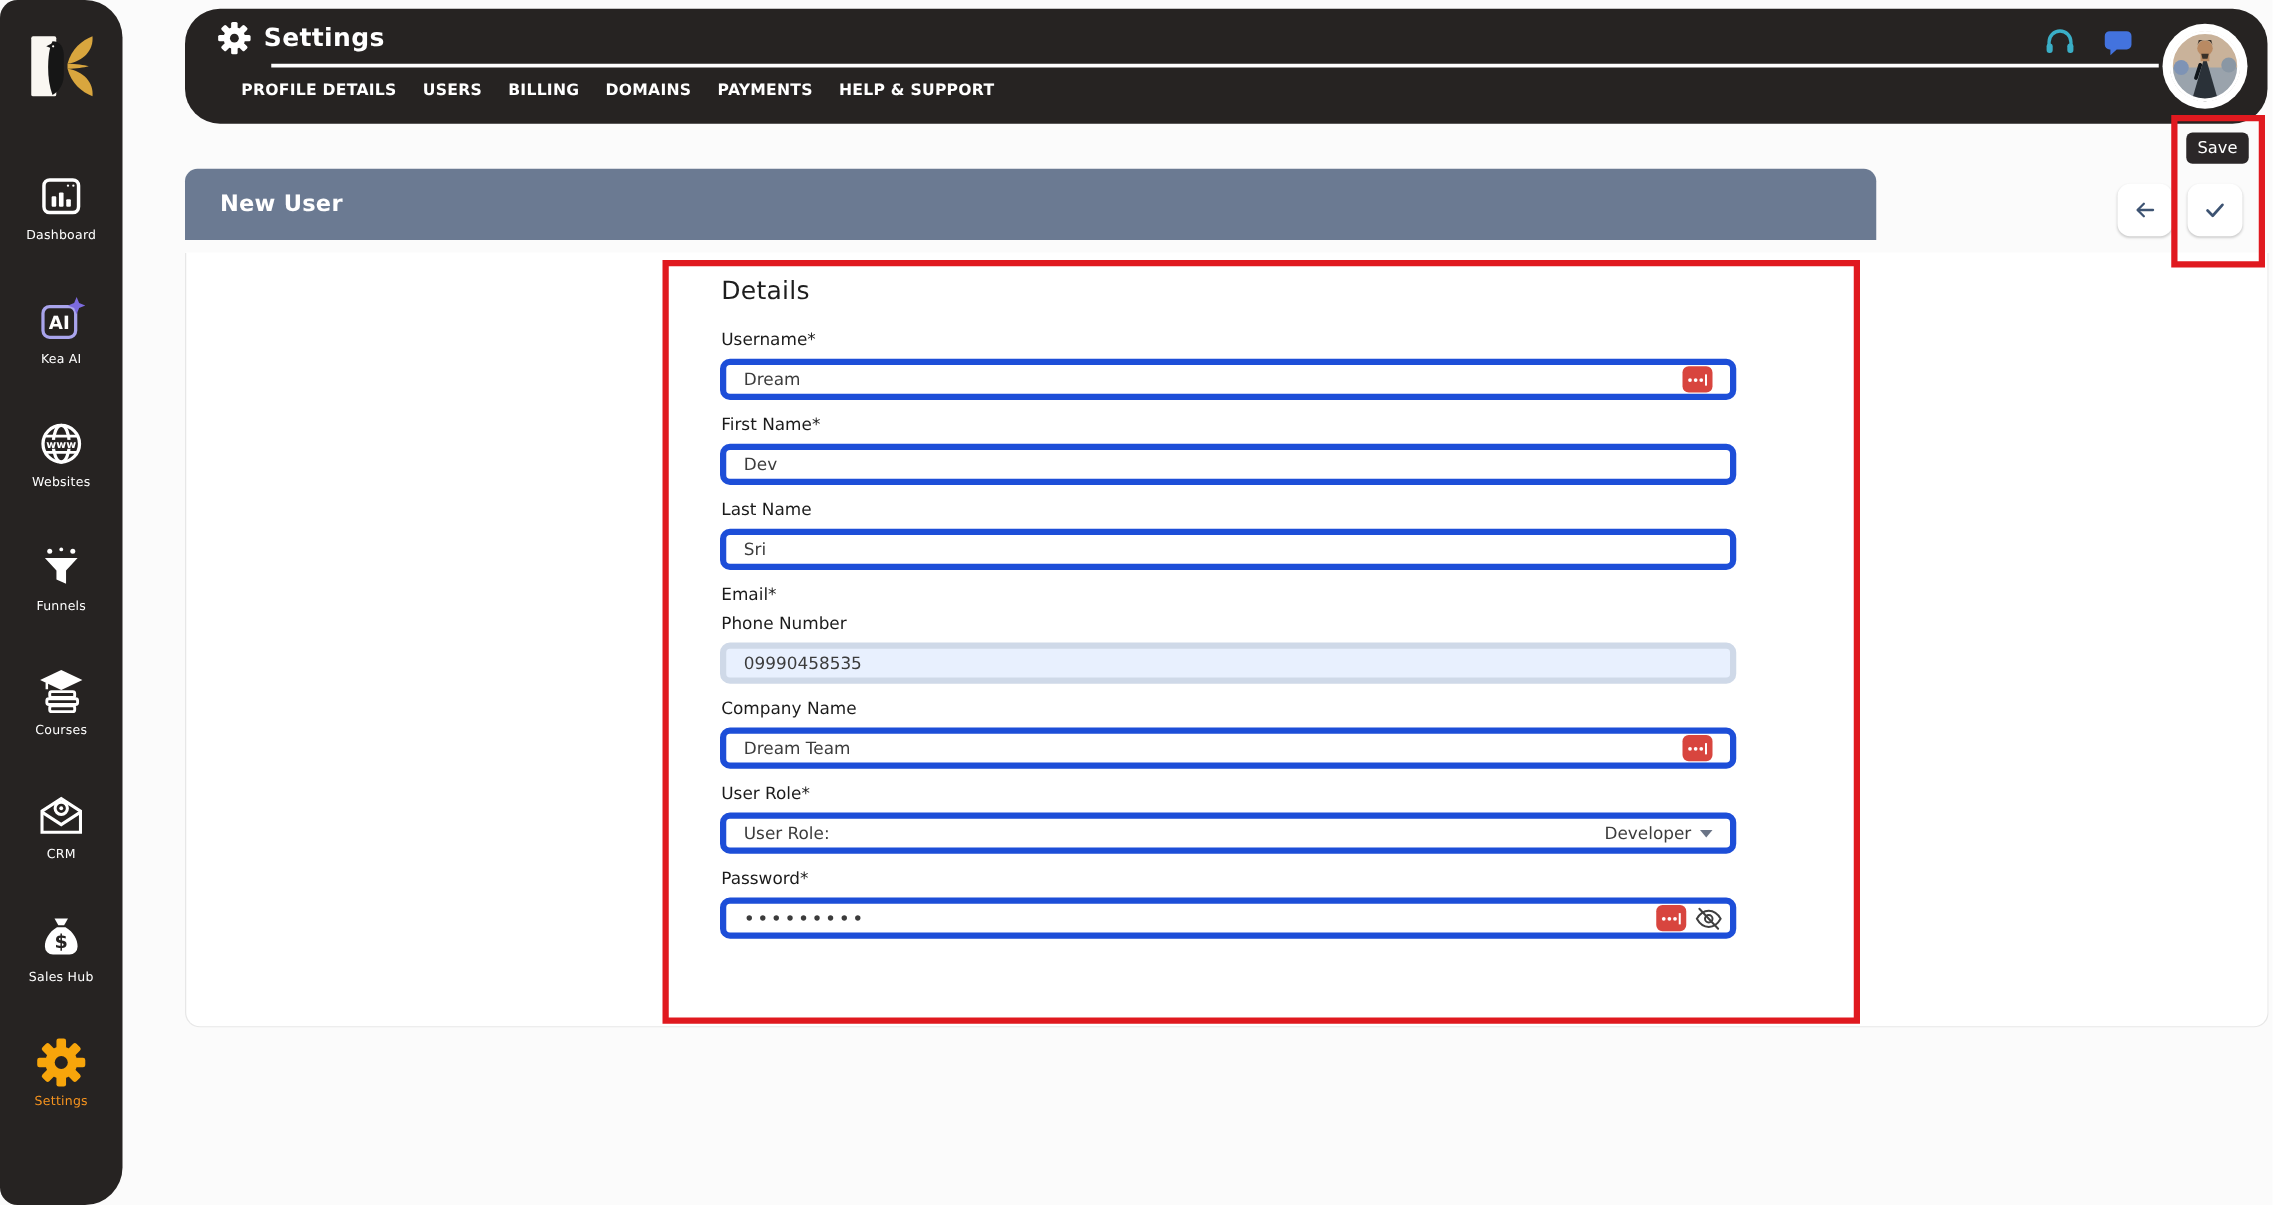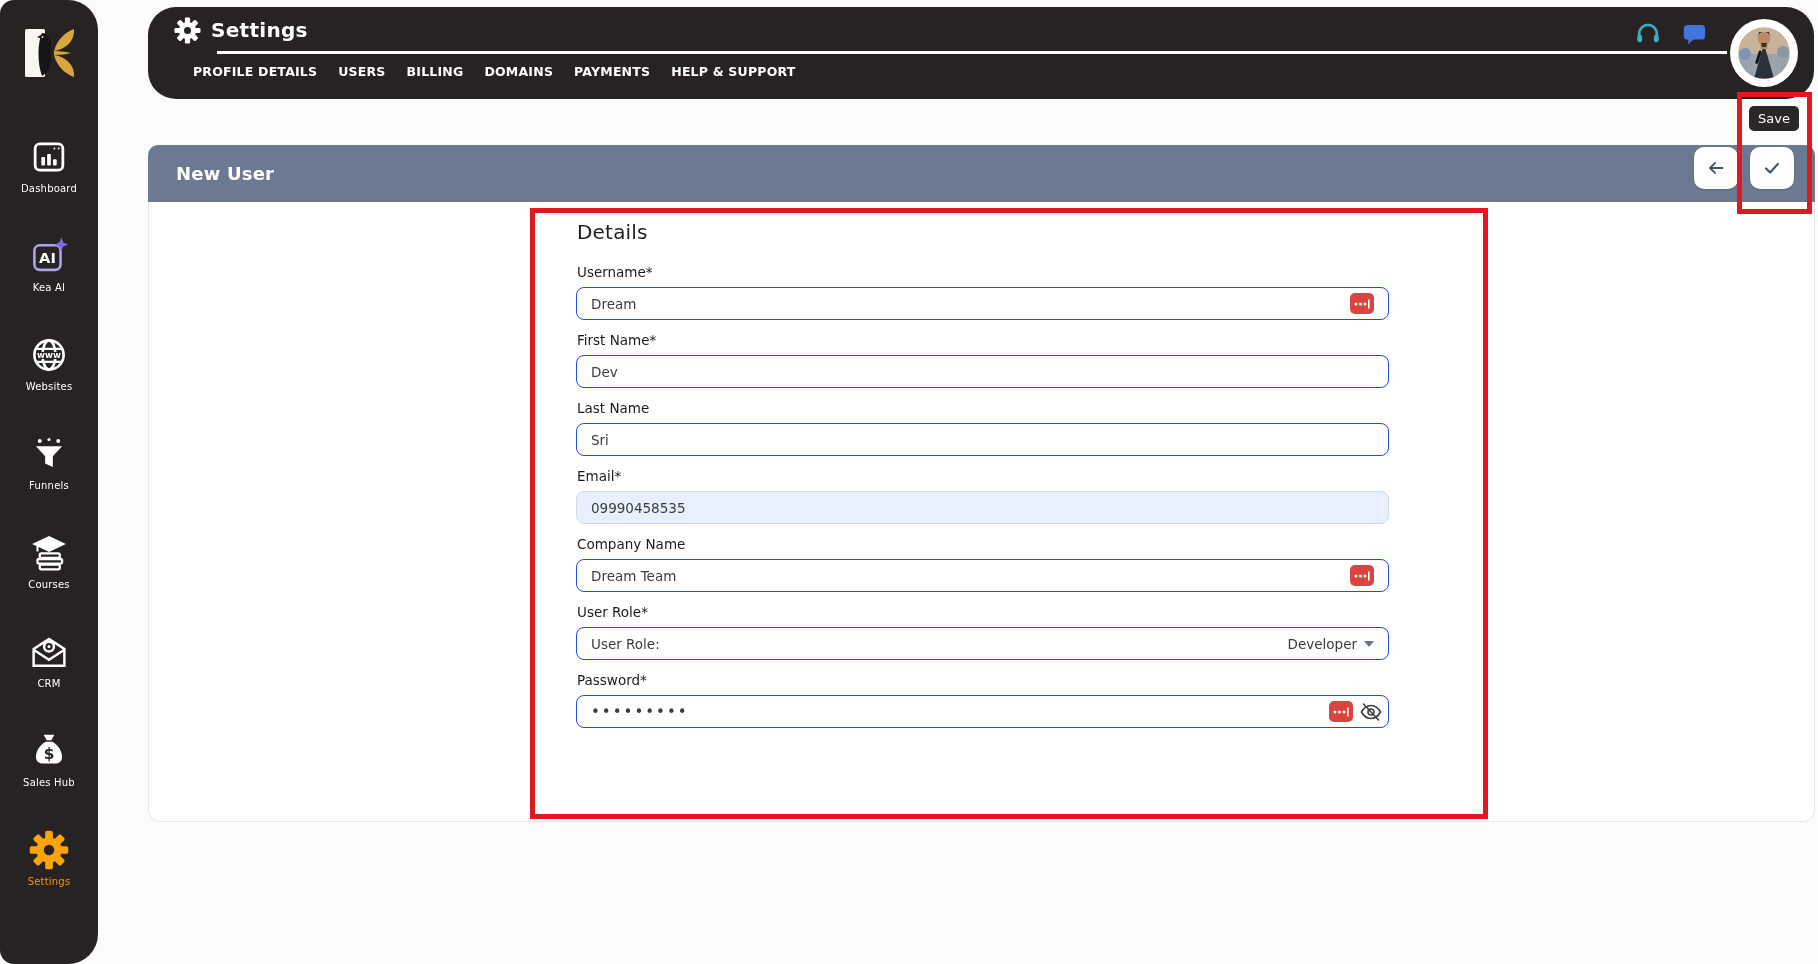--- a/index.html
+++ b/index.html
@@ -39,42 +39,42 @@
     border-radius:50%; background:#fff; display:grid; place-items:center; cursor:pointer;
   }
   .avatar svg { width:58px; height:58px; border-radius:50%; }
   
   #save-tooltip {
     position:absolute; left:1749px; top:106px; padding:5px 9px;
     background:#2B2728; color:#fff; font-size:13px; border-radius:5px; z-index:40;
   }
   
   #newuser-bar {
-    position:absolute; left:148px; top:145px; width:1667px; height:57px;
+    position:absolute; left:148px; top:135px; width:1353px; height:57px;
     background:#6B7A92; border-radius:10px 10px 0 0;
   }
   #newuser-bar .bar-title { position:absolute; left:28px; top:0; line-height:57px; color:#fff; font-size:18px; font-weight:bold; letter-spacing:.2px; }
   .bar-btn {
     position:absolute; top:147px; width:44px; height:42px; background:#fff;
     border:none; border-radius:10px; display:grid; place-items:center; cursor:pointer;
     box-shadow:0 1px 2px rgba(0,0,0,.18);
   }
   #btn-back  { left:1694px; }
   #btn-check { left:1750px; }
   .bar-btn svg { width:22px; height:22px; }
   #panel {
     position:absolute; left:148px; top:202px; width:1667px; height:620px;
     background:#fff; border:1px solid #E7E7E7; border-top:none; border-radius:0 0 12px 12px;
   }
   
   #form { position:absolute; left:576px; top:220px; width:813px; }
   .section-title { font-size:20px; font-weight:400; color:#1E1E1E; margin:0 0 20px 1px; letter-spacing:.2px; }
   .f-label { font-size:13.5px; color:#1B1B1B; margin:0 0 7px 1px; height:16px; }
   .f-input {
-    height:33px; width:813px; border:1px solid #1d4ed8; border-radius:8px;
+    height:33px; width:813px; border:5px solid #1d4ed8; border-radius:8px;
     background:#fff; display:flex; align-items:center; padding:0 14px;
     font-size:13.5px; color:#3C3C3C; margin-bottom:12px; cursor:text;
   }
   .f-input.hl { background:#E8F0FE; border-color:#CFD9E8; }
   .f-input.pwd { letter-spacing:2px; font-size:15px; padding-right:5px; }
   .autofill-ic {
     margin-left:auto; width:24px; height:21px; border-radius:5px; background:#D8453E;
     display:grid; place-items:center; flex:none; cursor:pointer;
   }
   .autofill-ic svg { width:18px; height:12px; }
@@ -292,20 +292,21 @@
     <span>Dev</span>
   </div>
 
   <div class="f-label">Last Name</div>
   <div class="f-input">
     <span>Sri</span>
   </div>
 
   <div class="f-label">Email*</div>
 
+  <div class="f-label">Phone Number</div>
   <div class="f-input hl">
     <span>09990458535</span>
   </div>
 
   <div class="f-label">Company Name</div>
   <div class="f-input">
     <span>Dream Team</span>
     <span class="autofill-ic">
       <svg viewBox="0 0 18 12">
           <circle cx="3" cy="6" r="1.5" fill="#fff"></circle>

